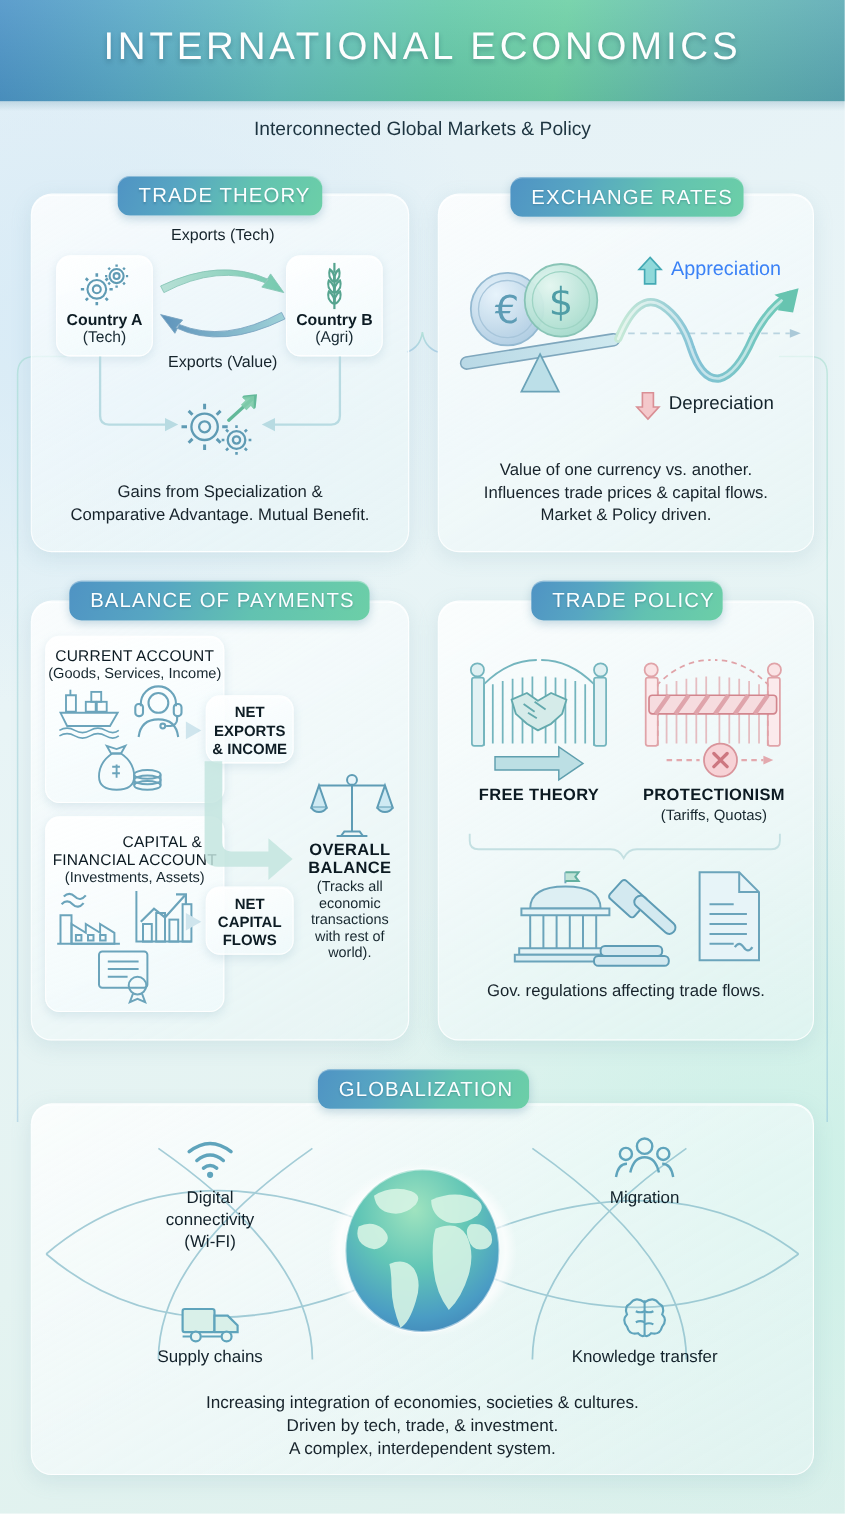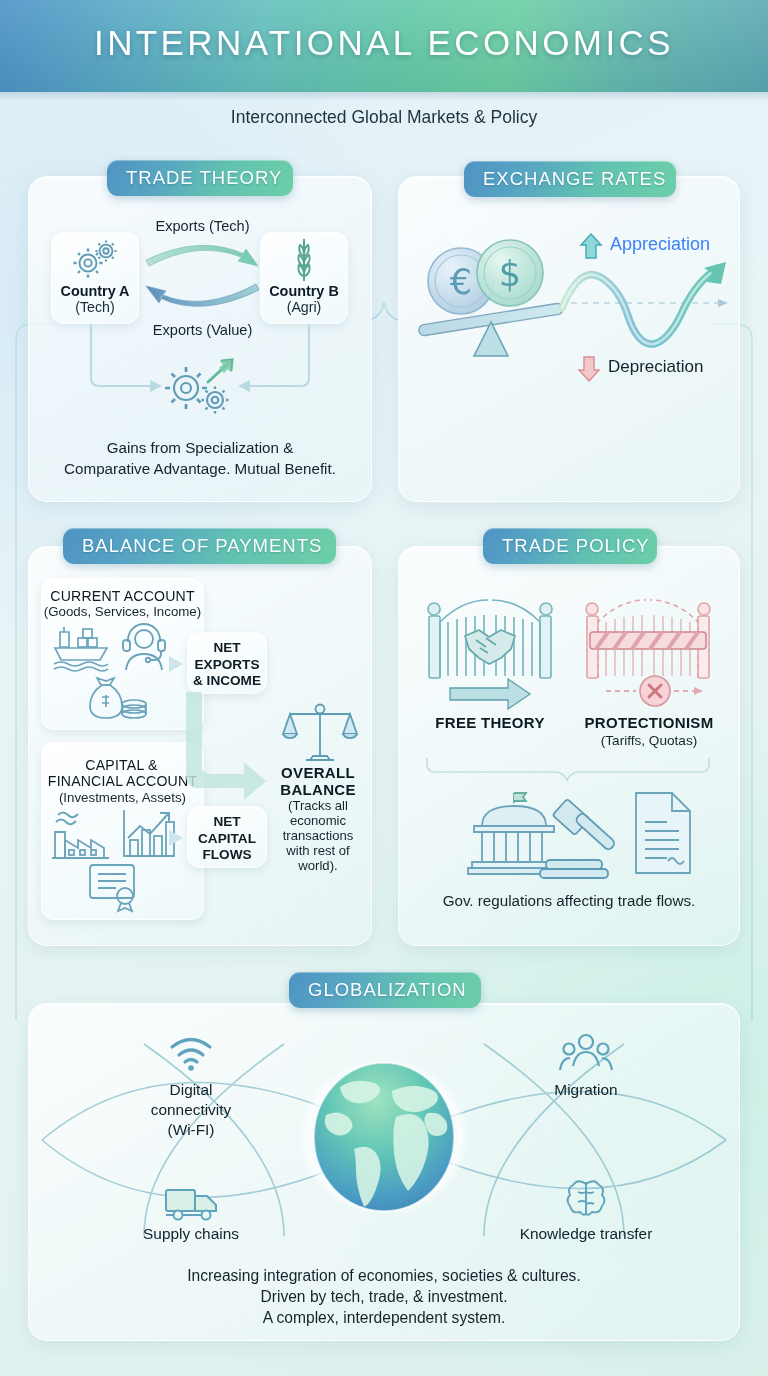--- a/index.html
+++ b/index.html
@@ -157,21 +157,21 @@
           <stop offset="1" stop-color="#74c9ae"></stop>
       </linearGradient>
       <linearGradient id="ar2" x1="1" y1="0" x2="0" y2="0">
         <stop offset="0" stop-color="#9fd2d8"></stop>
           <stop offset="1" stop-color="#5e93bb"></stop>
       </linearGradient>
     </defs>
     <path d="M6 24 Q60 -2 104 18 L98 25 L118 30 L106 13 L101 21 Q58 4 9 30 Z" fill="url(#ar1)" stroke="#86c5b6" stroke-width=".8"></path>
     <path d="M119 54 Q62 82 20 62 L26 55 L6 50 L19 67 L23 59 Q64 76 116 48 Z" fill="url(#ar2)" stroke="#7ba5c2" stroke-width=".8"></path>
   </svg>
-  <div class="lbl lbl-mid" style="left:140px; top:218px; width:125px;">Exports (Tech)</div>
+  <div class="lbl lbl-mid" style="left:140px; top:206px; width:125px;">Exports (Tech)</div>
   <div class="lbl lbl-mid" style="left:140px; top:322px; width:125px;">Exports (Value)</div>
 
   <svg class="abs" style="left:88px; top:324px;" width="224" height="70" viewBox="0 0 224 70">
     <g fill="none" stroke="#b8dbe2" stroke-width="2.1">
       <path d="M3 0 L3 54 q0 8 8 8 L62 62"></path>
       <path d="M221 0 L221 54 q0 8 -8 8 L162 62"></path>
     </g>
     <path d="M62 56 l12 6 l-12 6 z" fill="#b8dbe2"></path>
     <path d="M162 56 l-12 6 l12 6 z" fill="#b8dbe2"></path>
   </svg>
@@ -249,20 +249,25 @@
     <path d="M4 50 Q22 6 44 20 Q62 32 70 58 Q80 88 96 86 Q112 82 126 50 Q140 22 160 10" stroke="url(#wv)" stroke-width="7.5" fill="none" stroke-linecap="round" opacity=".95"></path>
     <path d="M4 50 Q22 6 44 20 Q62 32 70 58 Q80 88 96 86 Q112 82 126 50 Q140 22 160 10" stroke="#ffffff" stroke-width="2.4" fill="none" stroke-linecap="round" opacity=".55"></path>
     <path d="M168 4 l-22 6 l8 5 l-5 9 l14 2 z" fill="#67c4b0"></path>
   </svg>
 
   <svg class="abs" style="left:578px; top:356px;" width="22" height="26" viewBox="0 0 22 26">
     <path d="M11 25 L21 14 H16 V1 H6 V14 H1 Z" fill="#f4c8cb" stroke="#d98f95" stroke-width="1.5"></path>
   </svg>
   <div class="abs" style="left:608px; top:357px; font-size:17px; color:#13232b;">Depreciation</div>
 
+  <div class="panel-caption" style="left:404px; top:418px; width:330px;">
+    <span>Value of one currency vs. another.</span><br>
+    <span>Influences trade prices &amp; capital flows.</span><br>
+    <span>Market &amp; Policy driven.</span>
+  </div>
 
   <div class="panel" style="left:28px; top:546px; width:344px; height:400px;"></div>
   <div class="badge" style="left:63px; top:528px; width:273px;">BALANCE OF PAYMENTS</div>
 
   <div class="card" style="left:41px; top:578px; width:163px; height:152px;"></div>
   <div class="lbl hdr-t" style="left:41px; top:588px; width:163px;">CURRENT ACCOUNT</div>
   <div class="lbl hdr-s" style="left:41px; top:604px; width:163px;">(Goods, Services, Income)</div>
   <svg class="abs" style="left:52px; top:626px;" width="60" height="44" viewBox="0 0 60 44">
     <g fill="none" stroke="#6ba4bb" stroke-width="1.7">
       <rect x="26" y="12" width="9" height="9"></rect>
@@ -303,21 +308,21 @@
     <path d="M2 2 L16 10 L2 18 Z" fill="#cfe5ed"></path>
   </svg>
   <div class="card" style="left:187px; top:632px; width:80px; height:62px;"></div>
   <div class="abs flowbox-t" style="left:187px; top:640px; width:80px;">
     <span>NET</span><br>
     <span>EXPORTS</span><br>
     <span>&amp; INCOME</span>
   </div>
 
   <div class="card" style="left:41px; top:742px; width:163px; height:178px;"></div>
-  <div class="lbl hdr-t" style="left:24px; top:757px; width:195px;">CAPITAL &amp;</div>
+  <div class="lbl hdr-t" style="left:50px; top:757px; width:195px;">CAPITAL &amp;</div>
   <div class="lbl hdr-t" style="left:41px; top:773px; width:163px;">FINANCIAL ACCOUNT</div>
   <div class="lbl hdr-s" style="left:41px; top:790px; width:163px;">(Investments, Assets)</div>
   <svg class="abs" style="left:52px; top:812px;" width="58" height="48" viewBox="0 0 58 48">
     <g fill="none" stroke="#6ba4bb" stroke-width="1.8">
       <path d="M3 46V20h10v26"></path>
       <path d="M13 46V28l13 8V28l13 8V28l13 8v10z"></path>
       <path d="M4 10q5-5 10 0t10-1" stroke-width="2"></path>
       <path d="M6 3q5-5 10 0t10-1" stroke-width="2"></path>
       <rect x="17" y="38" width="5" height="5"></rect>
         <rect x="28" y="38" width="5" height="5"></rect>

